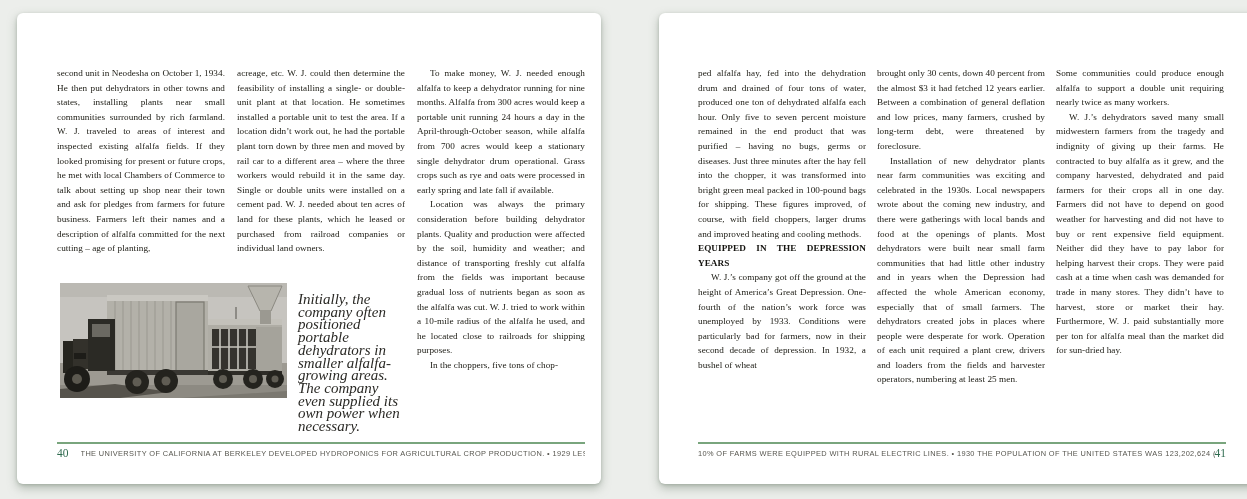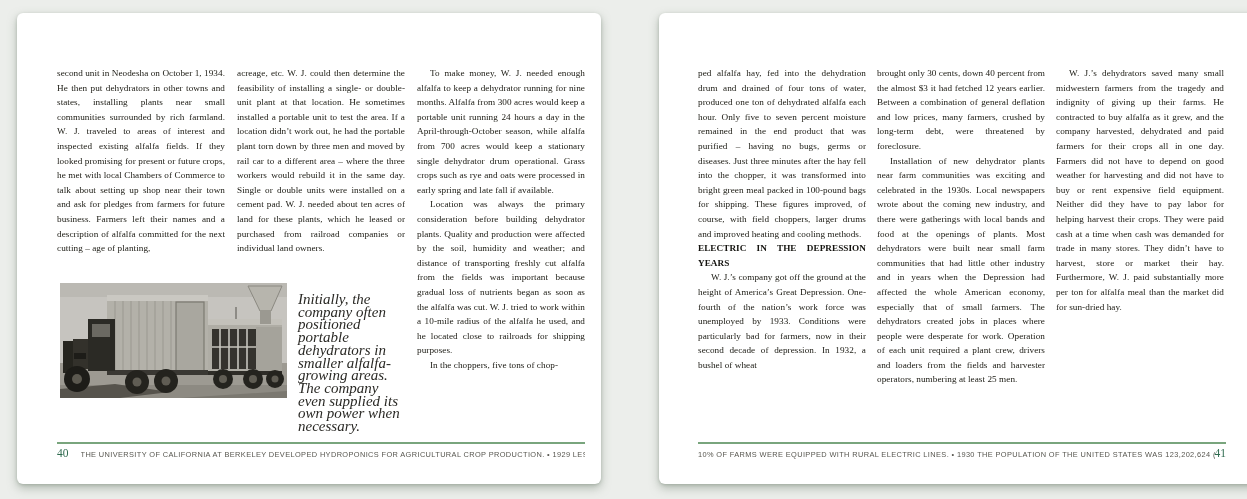--- a/index.html
+++ b/index.html
@@ -42,21 +42,21 @@
   }
   .photo svg{display:block;width:100%;height:100%;}
   .caption{
     position:absolute;left:281px;top:280px;width:102px;
     font-style:italic;font-size:15px;line-height:12.7px;color:#2a2925;
   }
   .footer-rule{position:absolute;top:429px;height:2px;background:#79a57d;}
   .page.left  .footer-rule{left:40px;width:528px;}
   .page.right .footer-rule{left:39px;width:528px;}
   .footer-row{
-    position:absolute;top:434px;display:flex;align-items:flex-end;
+    position:absolute;top:434px;display:flex;align-items:center;
     font-family:"Liberation Sans", sans-serif;
   }
   .page.left  .footer-row{left:40px;width:528px;}
   .page.right .footer-row{left:39px;width:528px;justify-content:space-between;}
   .footer-text{
     font-size:7.4px;letter-spacing:.38px;color:#57564f;white-space:nowrap;
     overflow:hidden;
   }
   .page-number{
     font-family:"Liberation Serif", serif;
@@ -155,28 +155,29 @@
     <div class="footer-row">
       <span class="page-number">40</span>
       <span class="footer-text">THE UNIVERSITY OF CALIFORNIA AT BERKELEY DEVELOPED HYDROPONICS FOR AGRICULTURAL CROP PRODUCTION.  •  1929 LESS THAN</span>
     </div>
   </div>
 
   <div class="page right">
     <div class="columns">
       <div class="col h344">
         <p>ped alfalfa hay, fed into the dehydration drum and drained of four tons of water, produced one ton of dehydrated alfalfa each hour. Only five to seven percent moisture remained in the end product that was purified – having no bugs, germs or diseases. Just three minutes after the hay fell into the chopper, it was transformed into bright green meal packed in 100-pound bags for shipping. These figures improved, of course, with field choppers, larger drums and improved heating and cooling methods.</p>
-        <p class="heading">ELECTRIC IN THE DEPRESSION YEARS</p>
+        <p class="heading">EQUIPPED IN THE DEPRESSION YEARS</p>
         <p class="indent">W. J.’s company got off the ground at the height of America’s Great Depression. One-fourth of the nation’s work force was unemployed by 1933. Conditions were particularly bad for farmers, now in their second decade of depression. In 1932, a bushel of wheat</p>
       </div>
       <div class="col h344">
         <p>brought only 30 cents, down 40 percent from the almost $3 it had fetched 12 years earlier. Between a combination of general deflation and low prices, many farmers, crushed by long-term debt, were threatened by foreclosure.</p>
         <p class="indent">Installation of new dehydrator plants near farm communities was exciting and celebrated in the 1930s. Local newspapers wrote about the coming new industry, and there were gatherings with local bands and food at the openings of plants. Most dehydrators were built near small farm communities that had little other industry and in years when the Depression had affected the whole American economy, especially that of small farmers. The dehydrators created jobs in places where people were desperate for work. Operation of each unit required a plant crew, drivers and loaders from the fields and harvester operators, numbering at least 25 men.</p>
       </div>
       <div class="col h344">
+        <p>Some communities could produce enough alfalfa to support a double unit requiring nearly twice as many workers.</p>
         <p class="indent">W. J.’s dehydrators saved many small midwestern farmers from the tragedy and indignity of giving up their farms. He contracted to buy alfalfa as it grew, and the company harvested, dehydrated and paid farmers for their crops all in one day. Farmers did not have to depend on good weather for harvesting and did not have to buy or rent expensive field equipment. Neither did they have to pay labor for helping harvest their crops. They were paid cash at a time when cash was demanded for trade in many stores. They didn’t have to harvest, store or market their hay. Furthermore, W. J. paid substantially more per ton for alfalfa meal than the market did for sun-dried hay.</p>
       </div>
     </div>
 
     <div class="footer-rule"></div>
     <div class="footer-row">
       <span class="footer-text">10% OF FARMS WERE EQUIPPED WITH RURAL ELECTRIC LINES.  •  1930 THE POPULATION OF THE UNITED STATES WAS 123,202,624 (AN</span>
       <span class="page-number">41</span>
     </div>
   </div>

